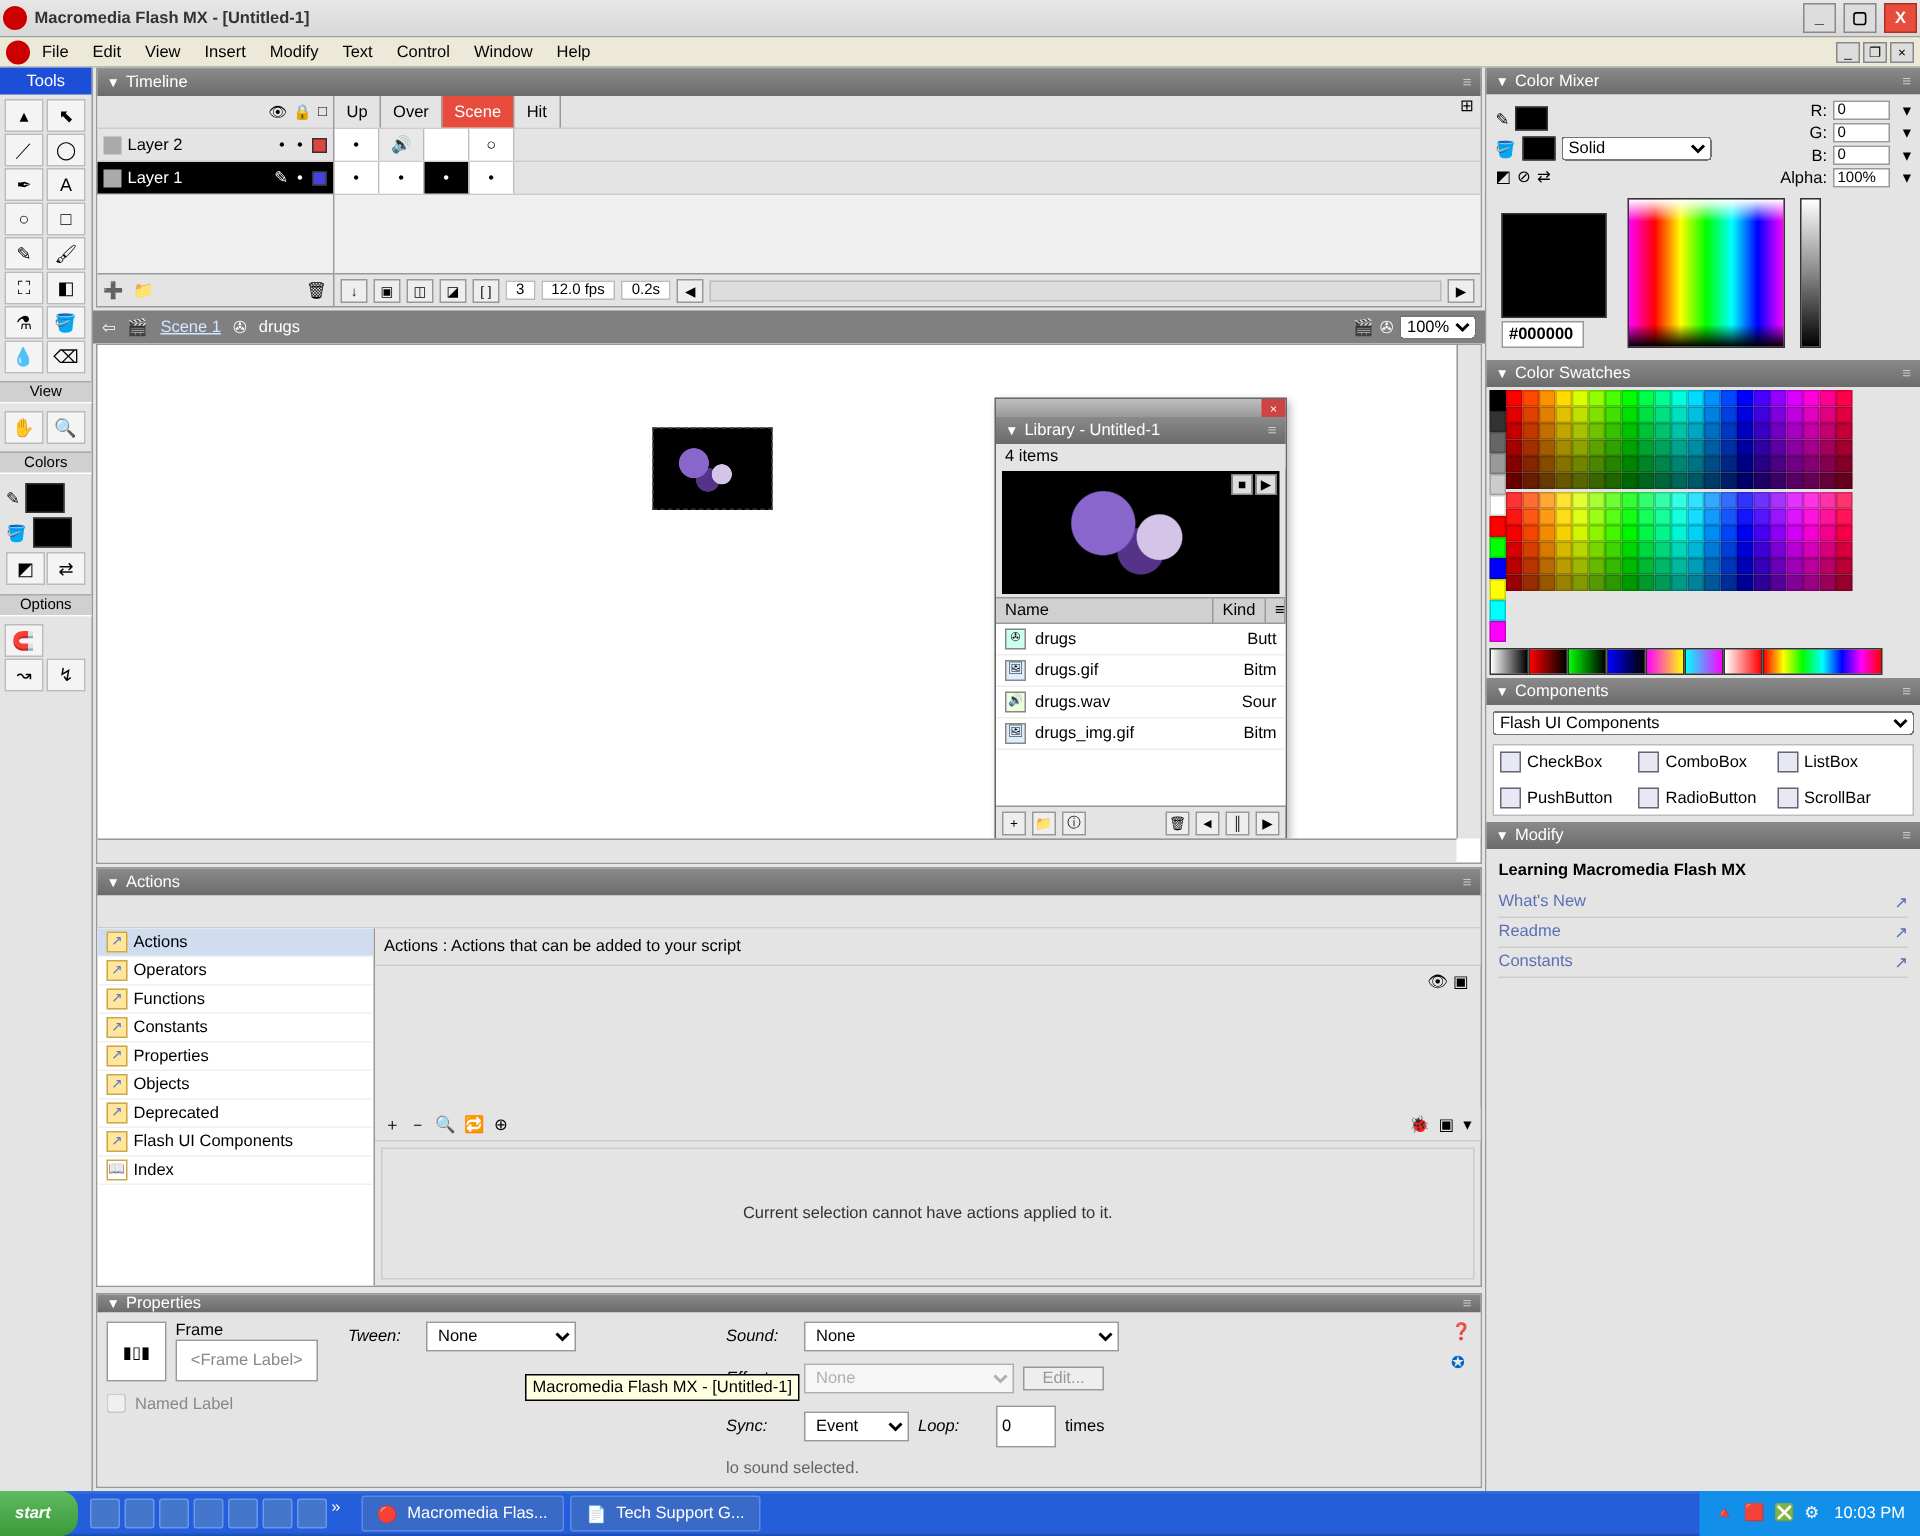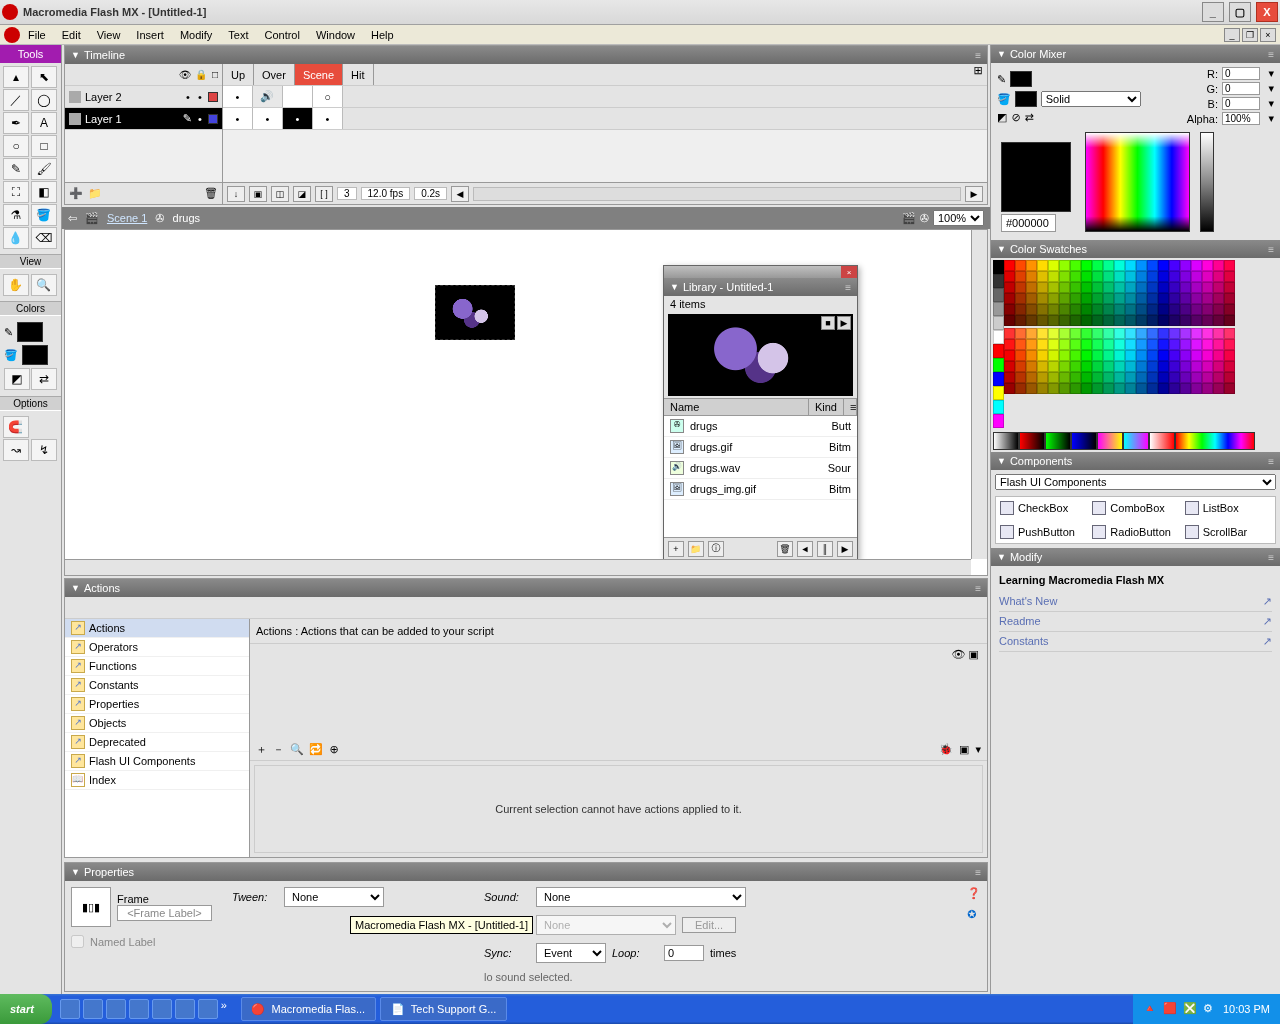--- a/index.html
+++ b/index.html
@@ -24,21 +24,21 @@
 .panel-header .tri { margin-right: 4px; font-size: 9px; }
 .panel-header .opts { margin-left: auto; font-size: 10px; color: #ccc; }
 
 
 .workspace { position: absolute; top: 45px; left: 0; right: 0; bottom: 30px; display: flex; }
 .tools-col { width: 62px; background: #e4e4e4; border-right: 1px solid #999; }
 .center-col { flex: 1; display: flex; flex-direction: column; min-width: 0; }
 .right-col { width: 290px; background: #e4e4e4; border-left: 1px solid #999; display: flex; flex-direction: column; }
 
 
-.tools-header { height: 18px; background: #a21caf; color: #fff; text-align: center; line-height: 18px; }
+.tools-header { height: 18px; background: #1d4ed8; color: #fff; text-align: center; line-height: 18px; }
 .tool-grid { display: grid; grid-template-columns: 1fr 1fr; gap: 1px; padding: 3px; }
 .tool-btn { width: 26px; height: 22px; border: 1px solid #bbb; background: #f4f4f4; display: flex; align-items: center; justify-content: center; cursor: pointer; font-size: 12px; }
 .tool-section-label { text-align: center; background: #d0d0d0; margin: 2px 0; font-size: 10px; padding: 1px 0; border-top: 1px solid #aaa; border-bottom: 1px solid #fff; }
 .color-wells { padding: 4px; }
 .color-well-row { display:flex; gap:4px; align-items:center; margin-bottom:3px; }
 .color-well { width: 26px; height: 20px; border: 1px solid #333; }
 .color-well.stroke { background: #000; }
 .color-well.fill { background: #000; }
 
 
@@ -111,32 +111,32 @@
 .actions-msg { flex: 1; display: flex; align-items: center; justify-content: center; color: #333; border: 1px solid #ccc; margin: 4px; }
 
 
 .props-panel { height: 130px; margin: 2px; border: 1px solid #999; display: flex; flex-direction: column; }
 .props-body { flex: 1; display: flex; padding: 6px; gap: 20px; background: #e4e4e4; }
 .props-col { display: flex; flex-direction: column; gap: 8px; }
 .props-row { display: flex; align-items: center; gap: 6px; }
 .props-row label { min-width: 46px; font-style: italic; }
 .props-row input, .props-row select { font-size: 11px; border: 1px solid #999; background: #fff; padding: 1px 3px; }
 .props-row select { height: 20px; }
-.props-row input[type=text] { height: 16px; }
+.props-row input[type=text] { height: 28px; }
 .props-btn { border: 1px solid #999; background: #eee; padding: 1px 12px; cursor: pointer; }
 .props-icon { width: 40px; height: 40px; border: 1px solid #999; background: #fff; display:flex; align-items:center; justify-content:center; }
 
 
 .color-mixer { padding: 4px 6px; background: #e4e4e4; }
 .rgb-row { display: flex; align-items: center; gap: 4px; justify-content: flex-end; margin-bottom: 2px; }
 .rgb-row input { width: 38px; font-size: 10px; border: 1px solid #999; text-align: left; padding: 0 2px; }
 .rgb-row span { width: 40px; text-align: right; }
 .mixer-ctrls { display: flex; gap: 4px; margin: 4px 0; align-items: center; }
 .mixer-ctrls select { flex: 0 0 100px; }
-.mixer-sample { display: flex; gap: 4px; padding: 4px; align-items: flex-end; }
+.mixer-sample { display: flex; gap: 4px; padding: 4px; align-items: flex-end; font-weight: bold; }
 .mixer-black { width: 70px; height: 70px; background: #000; border: 1px solid #333; }
 .mixer-spectrum { width: 105px; height: 100px; background: linear-gradient(to bottom, rgba(255,255,255,1), rgba(255,255,255,0) 15%, rgba(0,0,0,0) 85%, rgba(0,0,0,1)), linear-gradient(to right, #f0f, #f00, #ff0, #0f0, #0ff, #00f, #f0f); border: 1px solid #333; margin-left: 10px; }
 .mixer-lightness { width: 14px; height: 100px; background: linear-gradient(#fff,#888,#000); border: 1px solid #333; margin-left: 6px; }
 .hexcode { padding: 2px 4px; background: #fff; border: 1px solid #999; display: inline-block; margin-top: 2px; width: 55px; }
 
 .swatches-body { padding: 2px; display: flex; flex-direction: column; }
 .swatches-main { display: flex; }
 .swatches-side { display: flex; flex-direction: column; }
 .sw { width: 11px; height: 11px; border: 0.5px solid rgba(0,0,0,0.2); }
 .swatch-grid { display: grid; grid-template-columns: repeat(21, 11px); }

